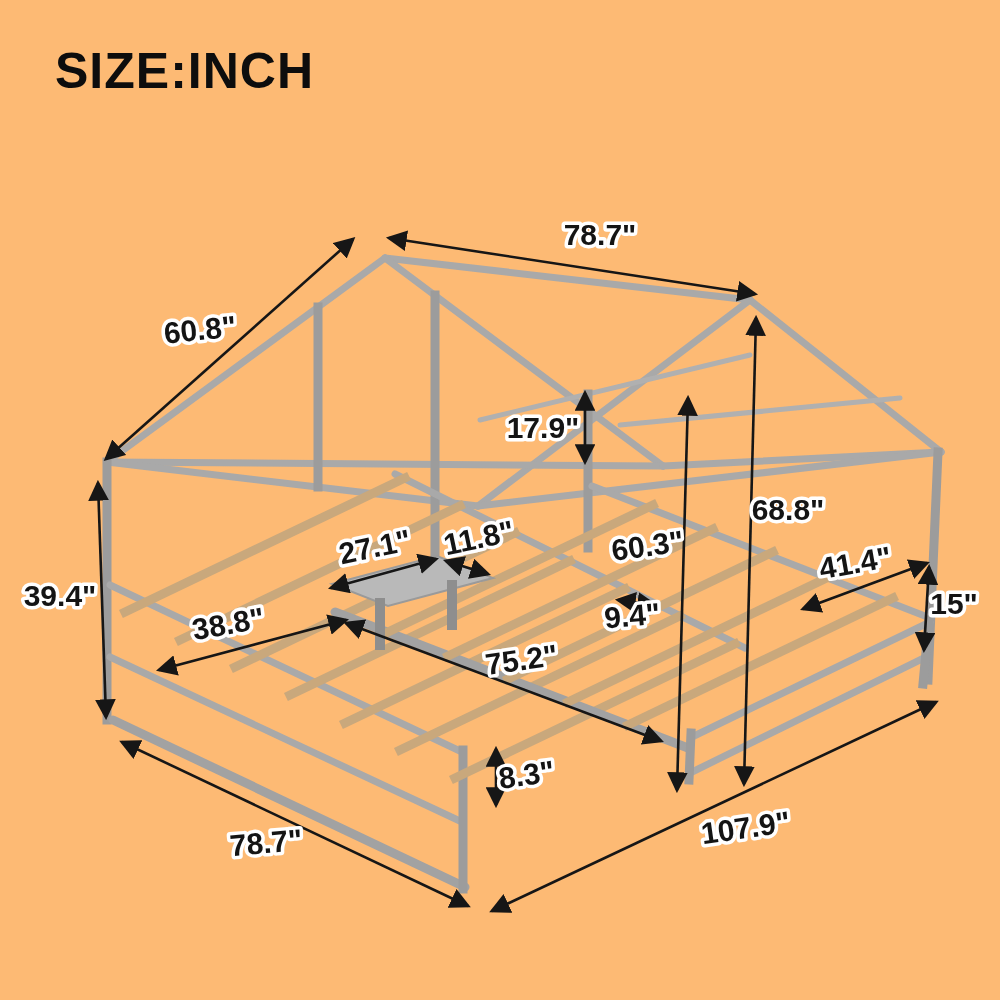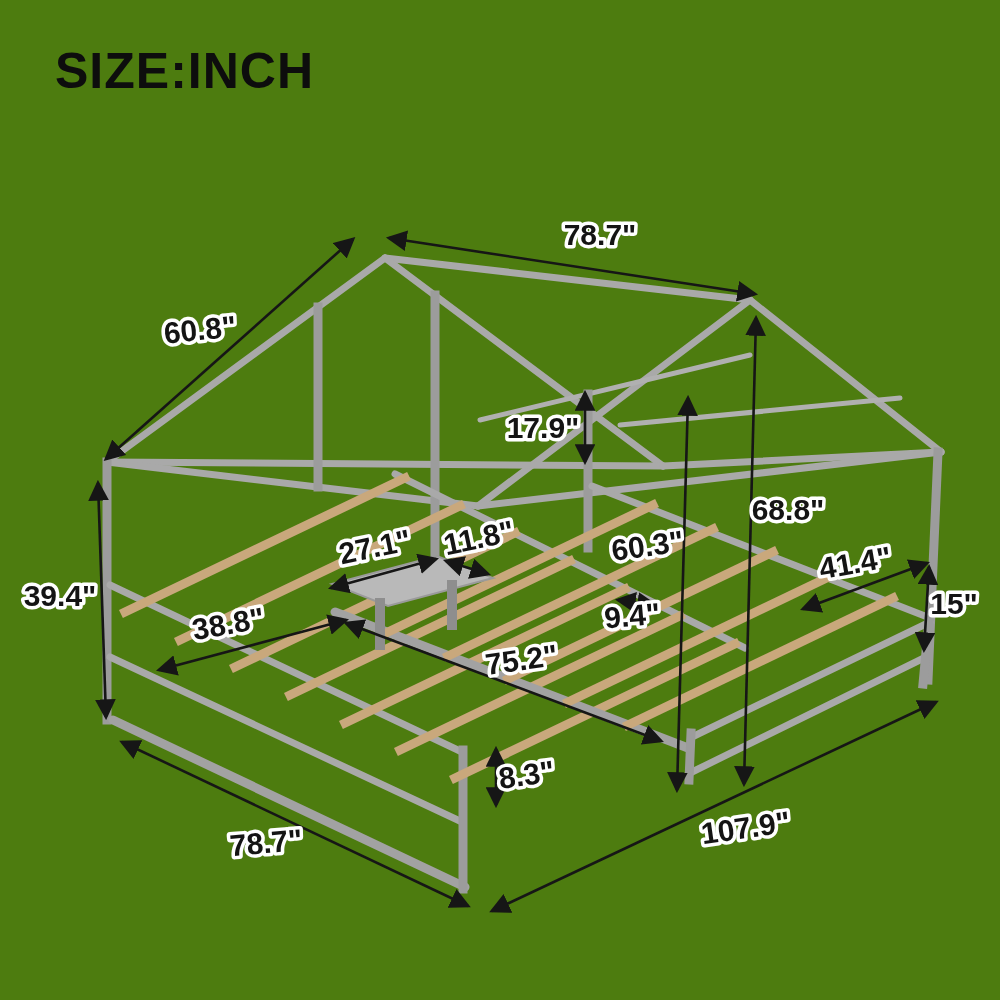--- a/index.html
+++ b/index.html
@@ -1,16 +1,16 @@
 <!DOCTYPE html>
 <html><head>
 <meta charset="utf-8">
 <style>
   html,body{margin:0;padding:0;background:#ffffff;}
-  .stage{position:relative;width:1000px;height:1000px;background:#4d7c0f;overflow:hidden;
+  .stage{position:relative;width:1000px;height:1000px;background:#fdba74;overflow:hidden;
          font-family:"Liberation Sans",sans-serif;}
   svg{display:block;}
   .beam{stroke:#a9a9a9;stroke-width:7;stroke-linecap:round;fill:none;}
   .beam-thick{stroke:#a2a2a2;stroke-width:9;stroke-linecap:round;fill:none;}
   .beam-thin{stroke:#b0b0b0;stroke-width:5;stroke-linecap:round;fill:none;}
   .post{stroke:#9c9c9c;stroke-width:9;stroke-linecap:square;fill:none;}
   .slat{stroke:#c9a87c;stroke-width:9;stroke-linecap:square;fill:none;}
   .tabletop{fill:#b9b9b9;stroke:#9a9a9a;stroke-width:2;}
   .tableleg{stroke:#8e8e8e;stroke-width:10;stroke-linecap:square;}
   .dim{stroke:#161616;stroke-width:2.6;fill:none;}

